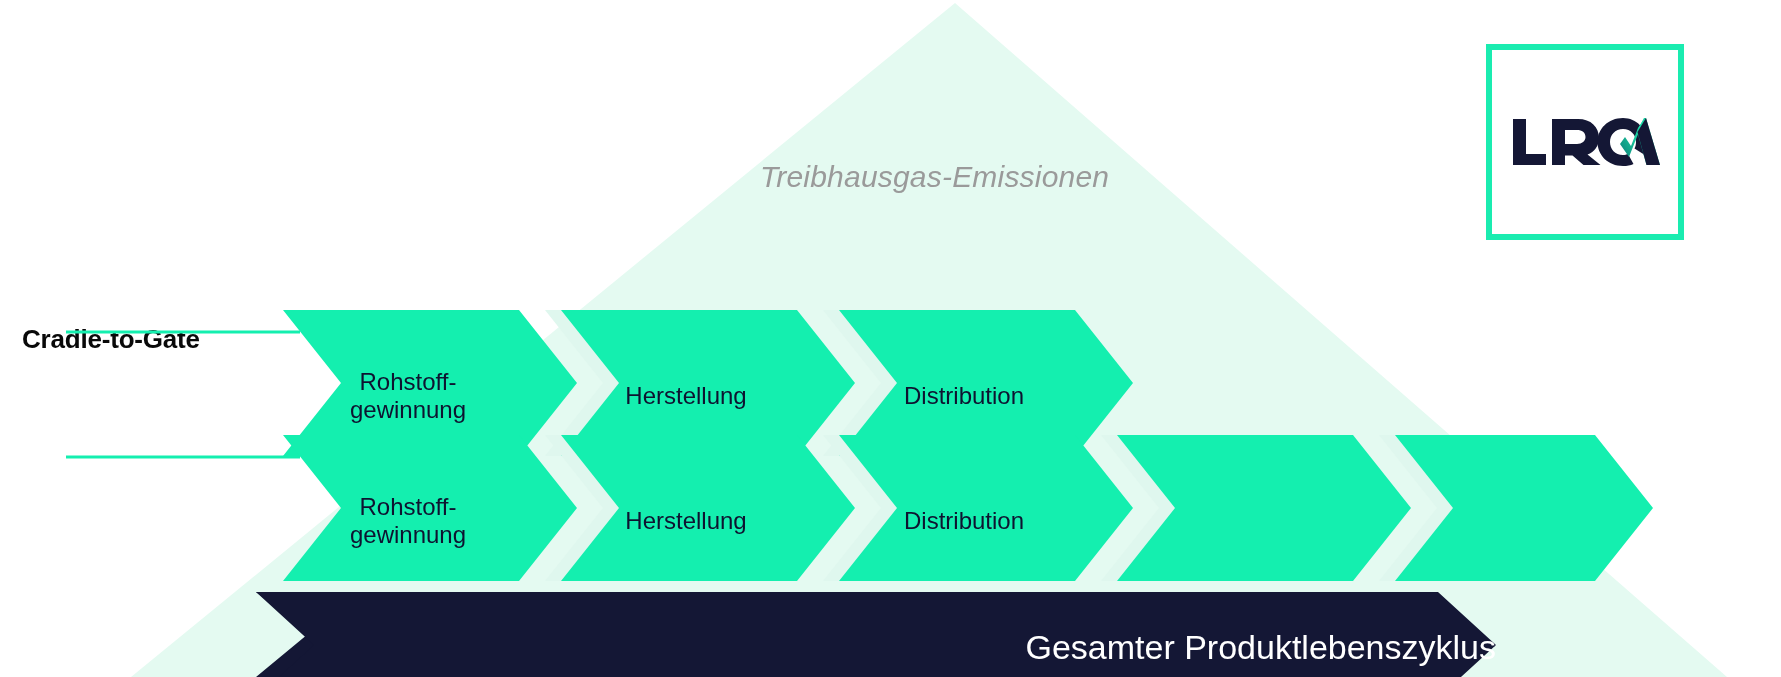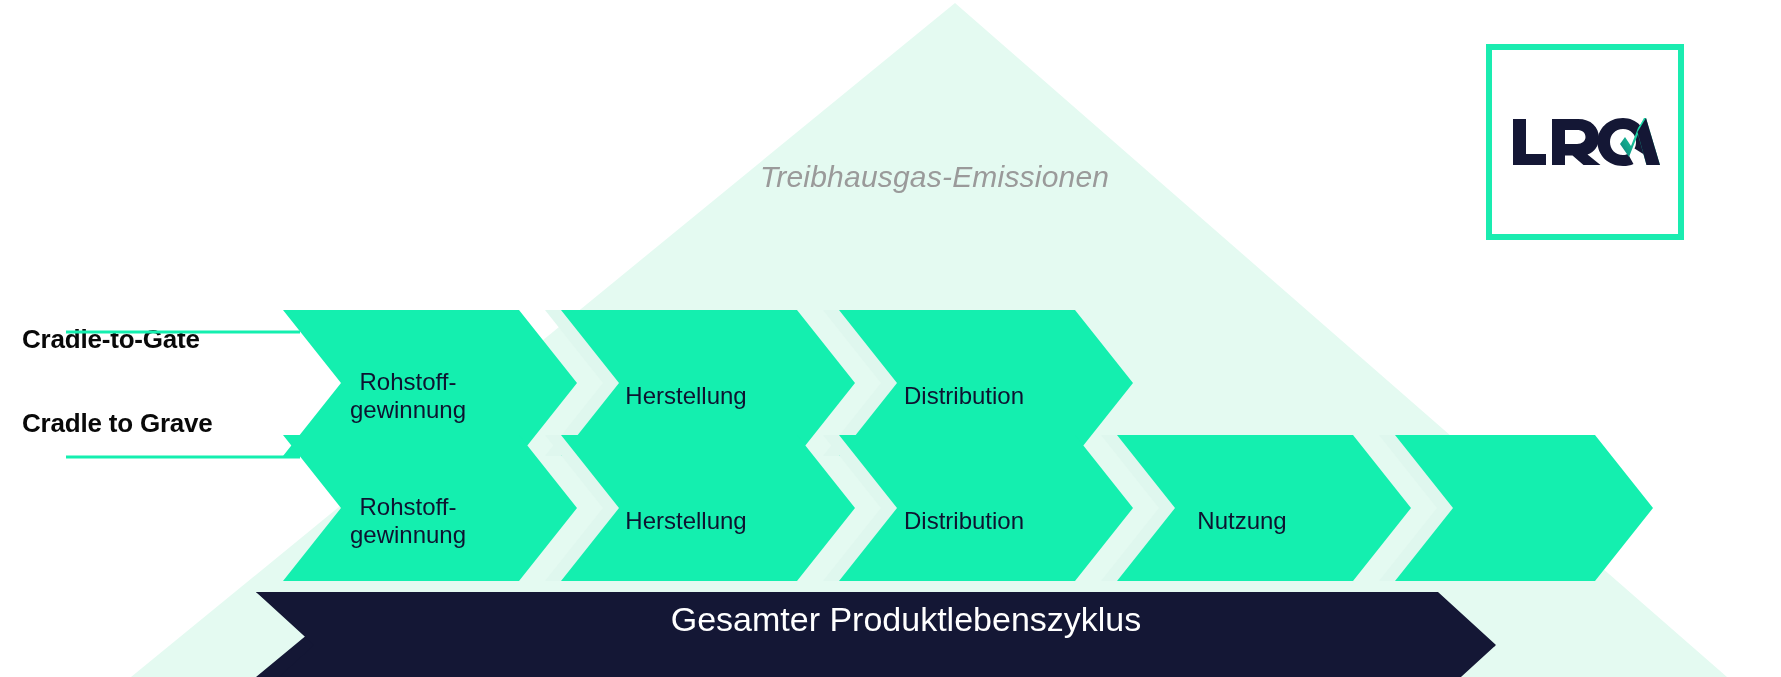--- a/index.html
+++ b/index.html
@@ -97,21 +97,20 @@
 <div id="stage">
 
   <svg id="bg-svg" viewBox="0 0 1781 677">
     <polygon points="955,3 1727,677 131,677" fill="#E4FAF1"></polygon>
   </svg>
 
   <div class="emissions-label">Treibhausgas-Emissionen</div>
 
   <div class="scope-label row1">Cradle-to-Gate</div>
 
-  <div class="scope-label row2">Cradle to Grave</div>
 
   <svg id="shapes-svg" viewBox="0 0 1781 677">
 
     <line x1="66" y1="332" x2="300" y2="332" stroke="#14EFAF" stroke-width="3"></line>
     <line x1="66" y1="457" x2="300" y2="457" stroke="#14EFAF" stroke-width="3"></line>
 
     <polygon fill="#14EFAF" points="283,310 519,310 577,383 519,456 283,456 341,383"></polygon>
 
     <polygon fill="#DFF7EE" points="545,310 562,310 620,383 562,456 545,456 603,383"></polygon>
 
@@ -140,23 +139,22 @@
 
   <div class="stage-text" style="left:283px; top:368px; width:250px;">Rohstoff-
 gewinnung</div>
   <div class="stage-text" style="left:561px; top:382px; width:250px;">Herstellung</div>
   <div class="stage-text" style="left:839px; top:382px; width:250px;">Distribution</div>
 
   <div class="stage-text" style="left:283px; top:493px; width:250px;">Rohstoff-
 gewinnung</div>
   <div class="stage-text" style="left:561px; top:507px; width:250px;">Herstellung</div>
   <div class="stage-text" style="left:839px; top:507px; width:250px;">Distribution</div>
-  <div class="stage-text" style="left:1117px; top:507px; width:250px;">Nutzung</div>
 
-  <div class="bar-text" style="left:316px; top:600px; width:1180px;">Gesamter Produktlebenszyklus</div>
+  <div class="bar-text" style="left:316px; top:628px; width:1180px;text-align:right;">Gesamter Produktlebenszyklus</div>
 
   <div class="logo-box">
     <div class="logo-inner">
       <svg width="150" height="56" viewBox="0 0 300 112">
         <defs>
           <linearGradient id="lrqaGrad" x1="0" y1="1" x2="1" y2="0">
             <stop offset="0%" stop-color="#0E7E78"></stop>
             <stop offset="55%" stop-color="#18C79C"></stop>
             <stop offset="100%" stop-color="#1AECB0"></stop>
           </linearGradient>

